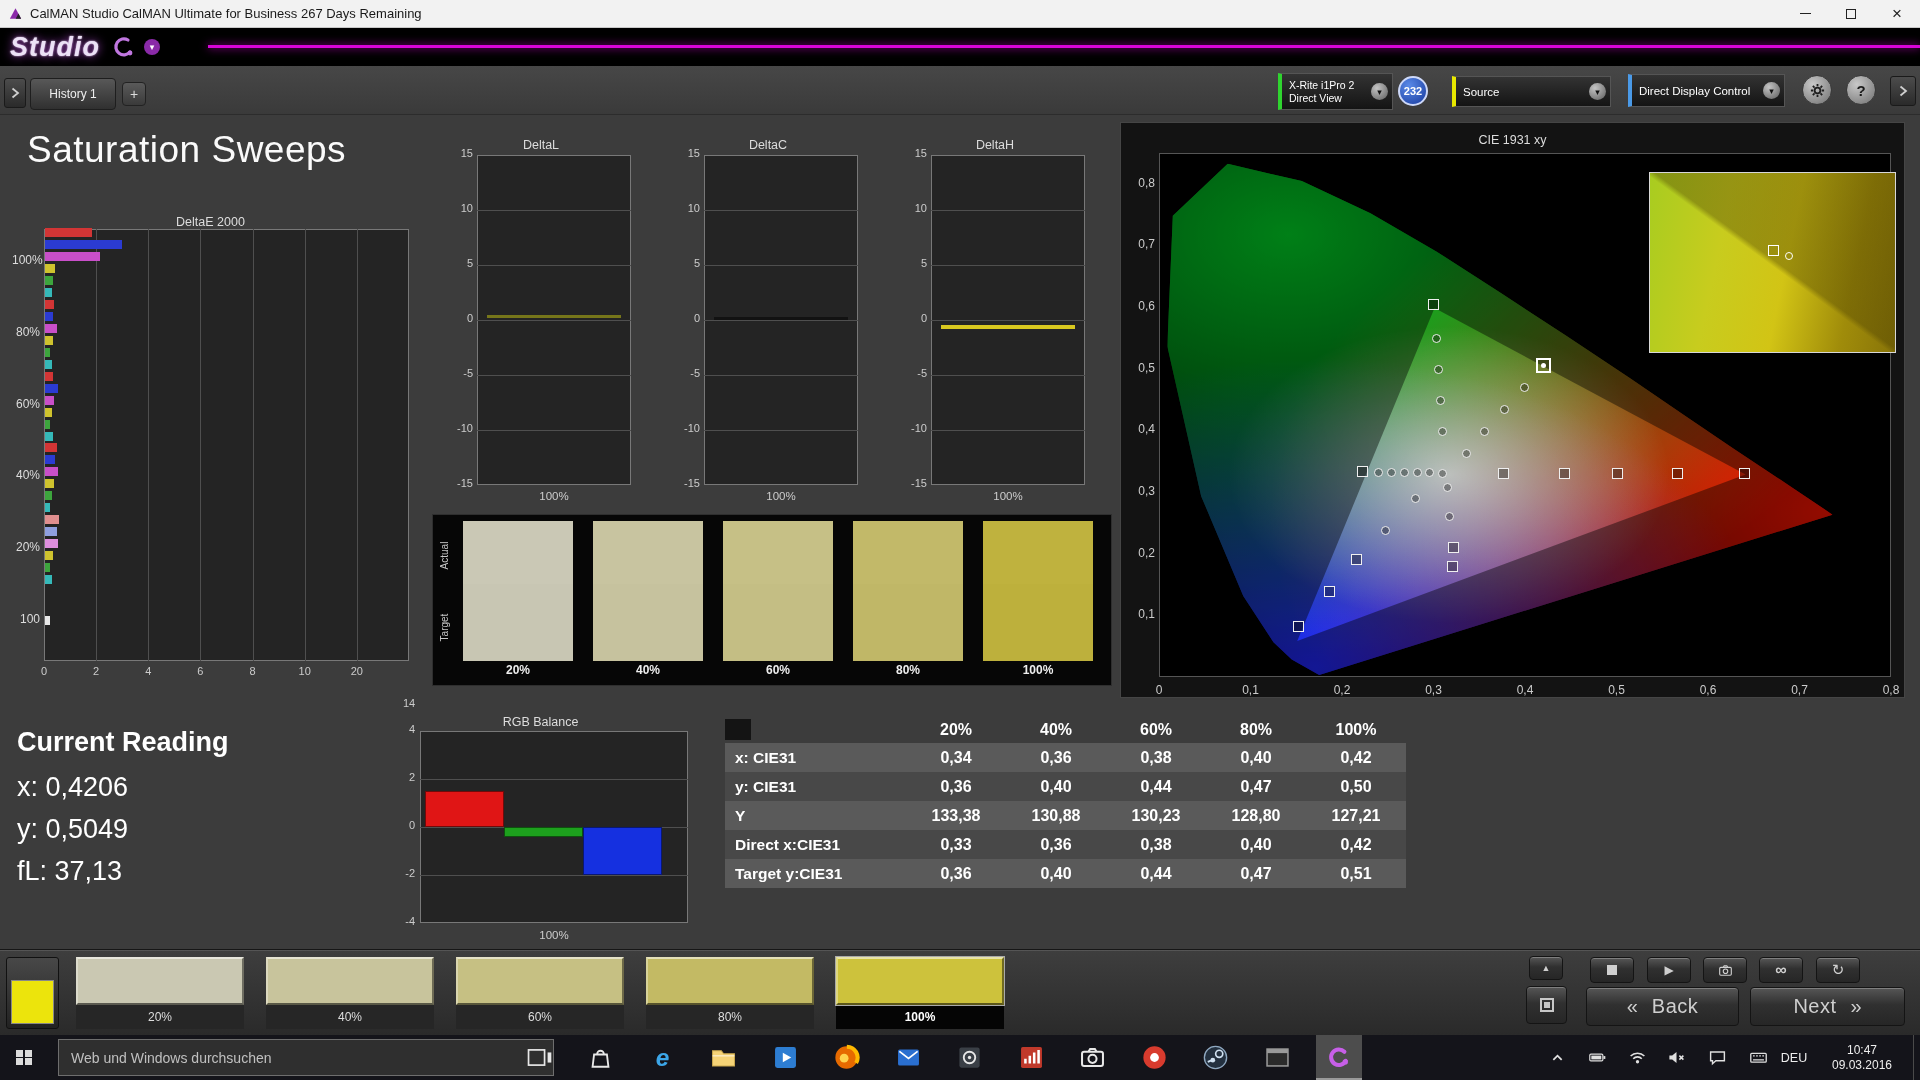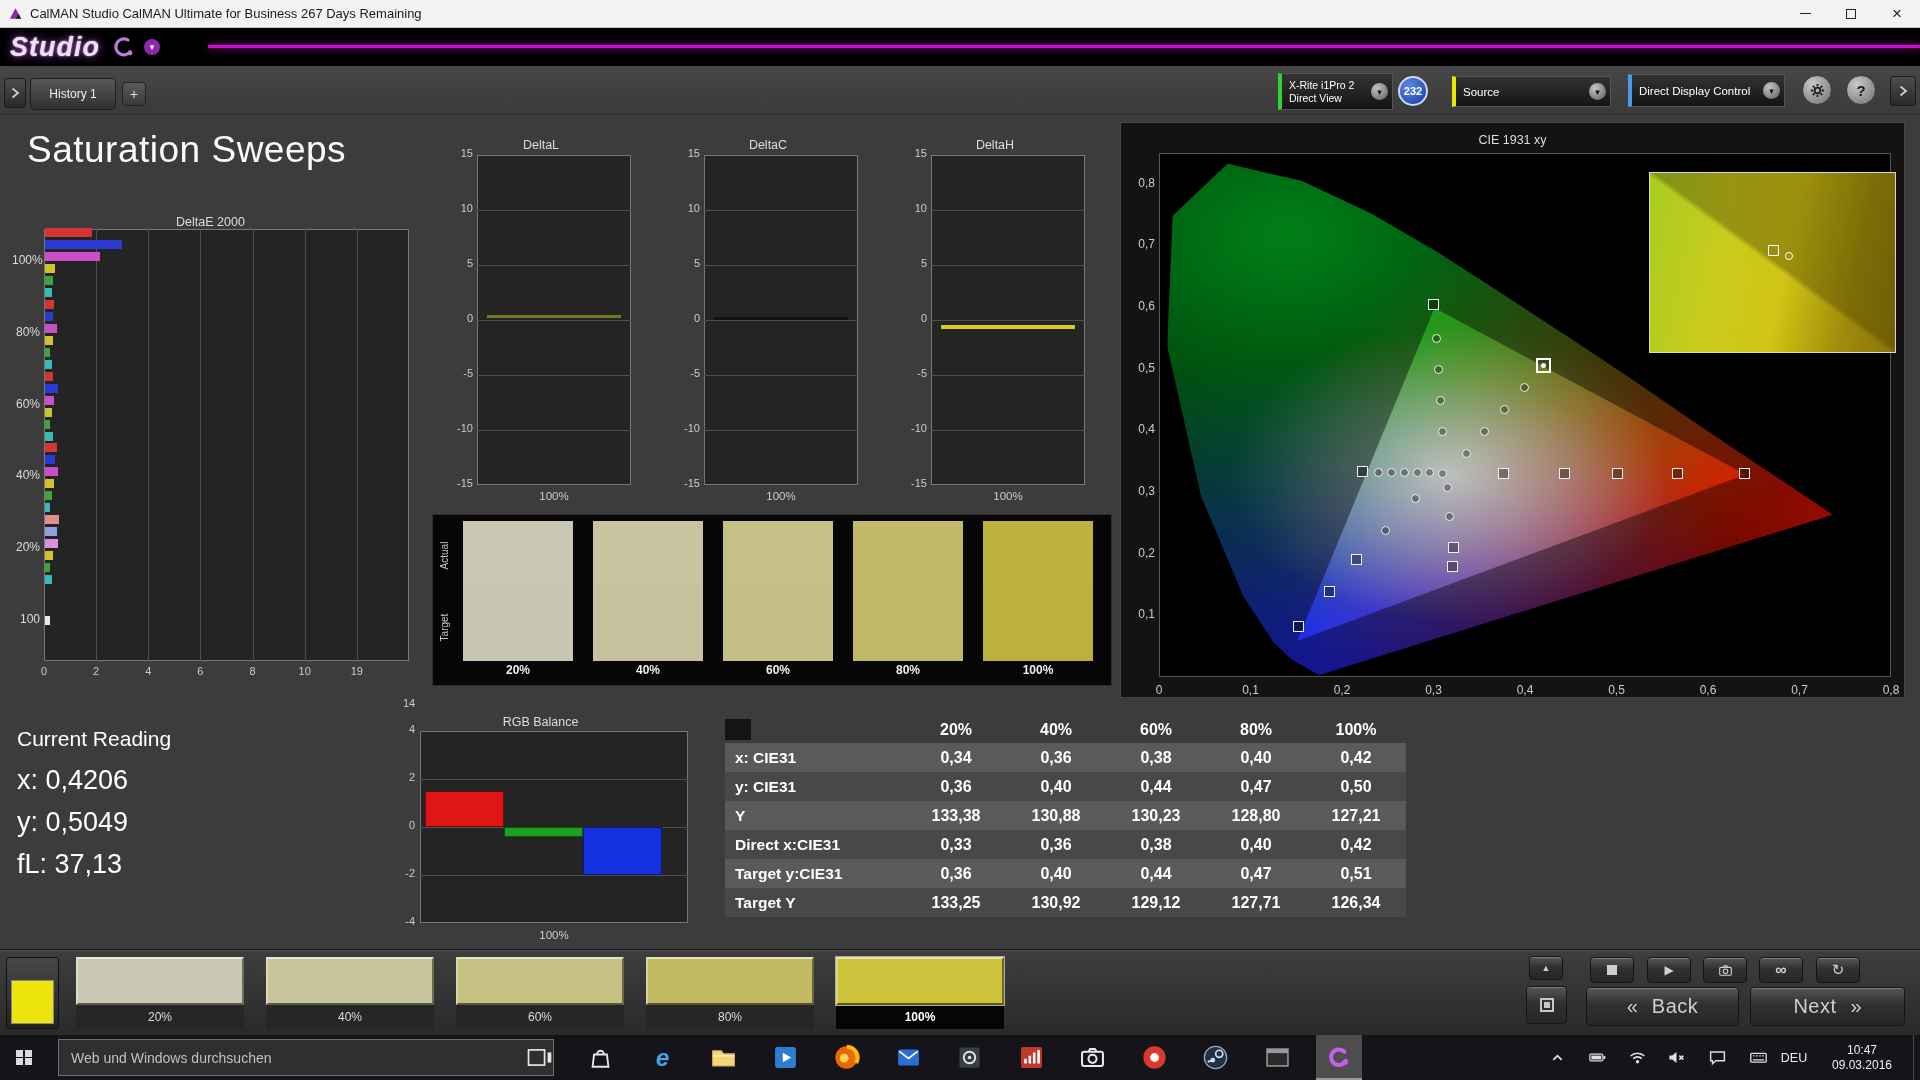--- a/index.html
+++ b/index.html
@@ -103,21 +103,21 @@
 .cie-cur{position:absolute;width:15px;height:15px;border:2px solid #fff;display:flex;align-items:center;justify-content:center}
 .cie-cur-dot{width:5px;height:5px;border-radius:50%;background:#fff}
 .cie-inset{position:absolute;left:528px;top:49px;width:247px;height:181px;border:1px solid #d8d8d8;
   background:linear-gradient(to top right,rgba(0,0,0,0) 49%,rgba(70,58,0,.38) 51%),
   linear-gradient(102deg,#a8cc20 0%,#c8cc1e 30%,#d2c415 55%,#a08c0a 80%,#887408 100%)}
 .inset-sq{position:absolute;left:48%;top:40%;width:11px;height:11px;border:1.5px solid #fff}
 .inset-dot{position:absolute;left:55%;top:44%;width:8px;height:8px;border:1.5px solid #fff;border-radius:50%}
 
 
 #currentReading{position:absolute;left:17px;top:612px;width:360px;color:#fff}
-.cr-title{font-size:21px;font-weight:normal}
+.cr-title{font-size:27px;font-weight:bold}
 .cr-lines{margin-top:14px}
 .cr-line{font-size:27px;height:42px}
 
 
 #rgbPanel{position:absolute;left:383px;top:600px;width:315px;height:245px}
 #rgbMain{position:absolute;inset:0}
 .rgb-plot{position:absolute;left:37px;top:16px;width:268px;height:192px;background:#242424;border:1px solid #787878}
 .rgb-ylab{position:absolute;left:6px;width:26px;text-align:right;font-size:11px;color:#ccc}
 .rgb-grid{position:absolute;left:37px;width:268px;height:1px;background:#4f4f4f}
 .rgb-bar{position:absolute;border:1px solid rgba(0,0,0,.5)}
@@ -271,21 +271,21 @@
           <div class="de-xtick" style="left: 69.1429px;">2</div>
           <div class="de-grid" style="left: 136.286px;"></div>
           <div class="de-xtick" style="left: 121.286px;">4</div>
           <div class="de-grid" style="left: 188.429px;"></div>
           <div class="de-xtick" style="left: 173.429px;">6</div>
           <div class="de-grid" style="left: 240.571px;"></div>
           <div class="de-xtick" style="left: 225.571px;">8</div>
           <div class="de-grid" style="left: 292.714px;"></div>
           <div class="de-xtick" style="left: 277.714px;">10</div>
           <div class="de-grid" style="left: 344.857px;"></div>
-          <div class="de-xtick" style="left: 329.857px;">19</div>
+          <div class="de-xtick" style="left: 329.857px;">20</div>
           <div class="de-xtick" style="left: 382px; margin-top: 32px;">14</div>
           <div class="de-ylab" style="top: 38px;">100%</div>
           <div class="de-bar" style="top: 13px; left: 33px; width: 46.9286px; background: rgb(210, 53, 53);"></div>
           <div class="de-bar" style="top: 25px; left: 33px; width: 76.9107px; background: rgb(43, 59, 210);"></div>
           <div class="de-bar" style="top: 37px; left: 33px; width: 54.75px; background: rgb(201, 79, 201);"></div>
           <div class="de-bar" style="top: 49px; left: 33px; width: 10.4286px; background: rgb(207, 195, 46);"></div>
           <div class="de-bar" style="top: 61px; left: 33px; width: 7.82143px; background: rgb(61, 165, 61);"></div>
           <div class="de-bar" style="top: 73px; left: 33px; width: 6.51786px; background: rgb(53, 185, 185);"></div>
           <div class="de-ylab" style="top: 109.8px;">80%</div>
           <div class="de-bar" style="top: 84.8px; left: 33px; width: 9.125px; background: rgb(210, 53, 53);"></div>
@@ -578,28 +578,20 @@
           <div class="tcell">0,42</div>
         </div>
         <div class="trow even">
           <div class="tcell tlabel">Target y:CIE31</div>
           <div class="tcell">0,36</div>
           <div class="tcell">0,40</div>
           <div class="tcell">0,44</div>
           <div class="tcell">0,47</div>
           <div class="tcell">0,51</div>
         </div>
-        <div class="trow odd">
-          <div class="tcell tlabel">Target Y</div>
-          <div class="tcell">133,25</div>
-          <div class="tcell">130,92</div>
-          <div class="tcell">129,12</div>
-          <div class="tcell">127,71</div>
-          <div class="tcell">126,34</div>
-        </div>
       </div>
   </div>
 
   <div class="controlbar">
     <div id="cbCurrent" class="cb-current">
       <div class="cb-cur-chip" style="background: rgb(236, 228, 12);"></div>
     </div>
     <div id="cbSwatches">
         <div class="cb-swatch" style="left: 76px;">
           <div class="cb-color" style="background: rgb(202, 200, 178);"></div>

